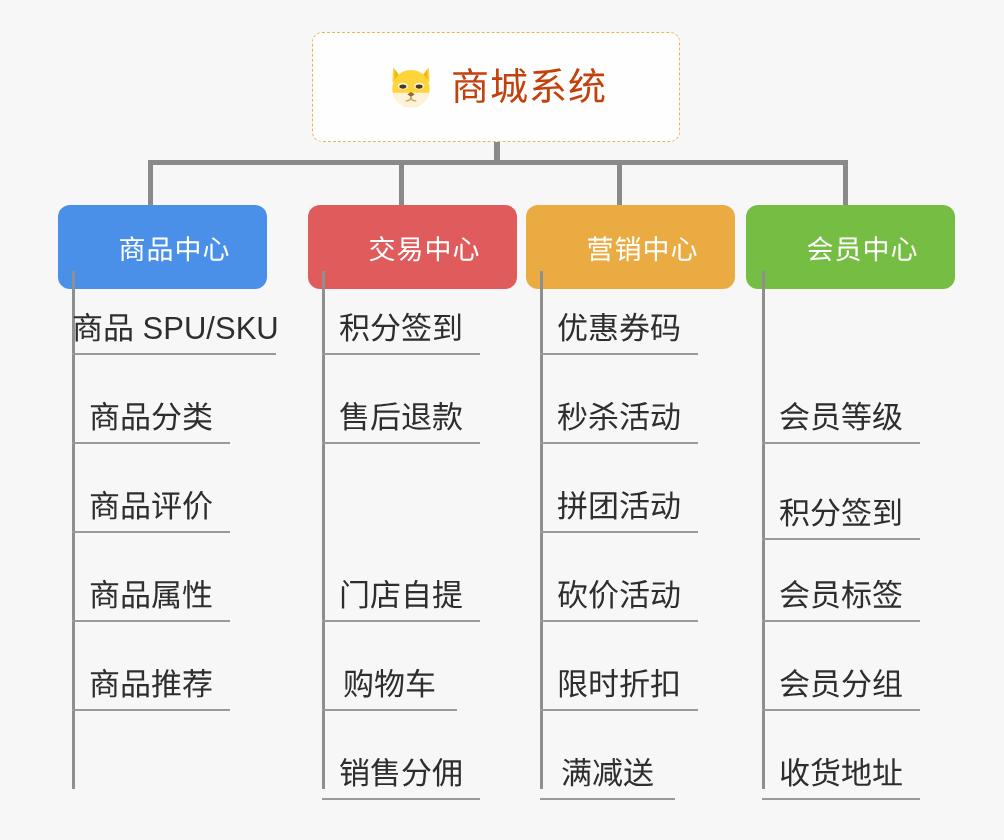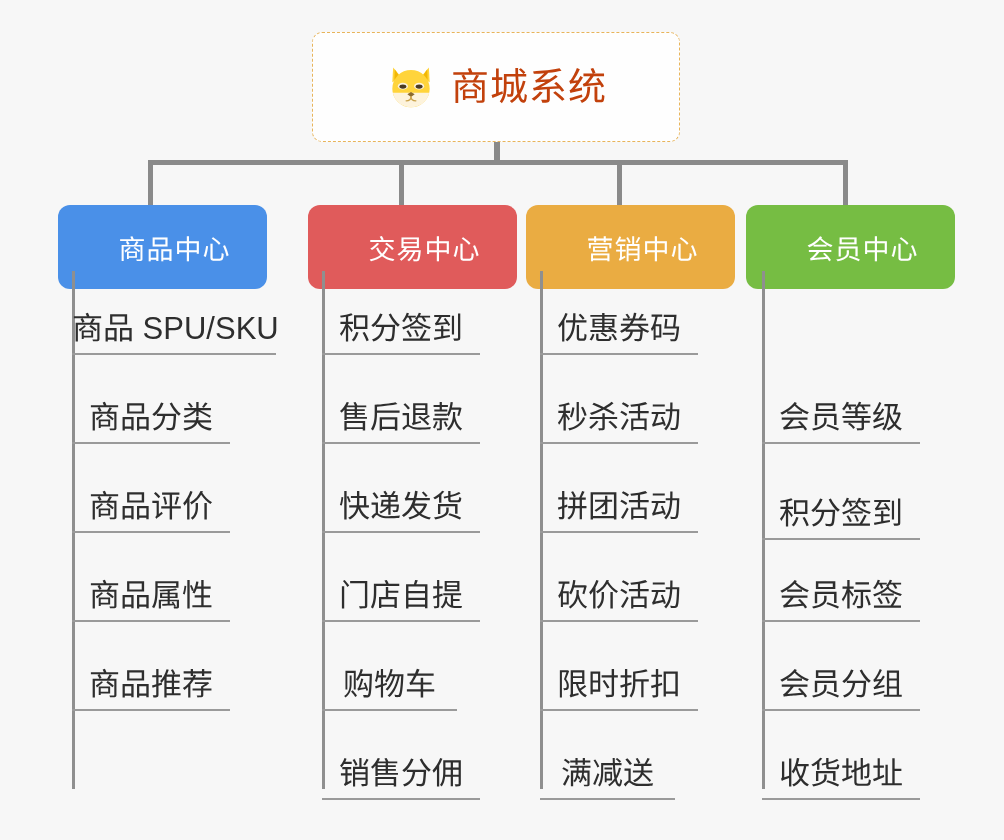--- a/index.html
+++ b/index.html
@@ -136,21 +136,20 @@
   <div class="leaf" style="left:72px; top:491px; width:158px;">商品评价</div>
   <div class="leaf" style="left:72px; top:580px; width:158px;">商品属性</div>
   <div class="leaf" style="left:72px; top:669px; width:158px;">商品推荐</div>
 
   <div class="cat-box" style="left:308px; width:185px; background:#e05b5b;">
     <span>交易中心</span>
   </div>
   <div class="spine" style="left:322px; top:271px; height:518px;"></div>
   <div class="leaf" style="left:322px; top:313px; width:158px;">积分签到</div>
   <div class="leaf" style="left:322px; top:402px; width:158px;">售后退款</div>
-  <div class="leaf" style="left:322px; top:491px; width:158px;">快递发货</div>
   <div class="leaf" style="left:322px; top:580px; width:158px;">门店自提</div>
   <div class="leaf" style="left:322px; top:669px; width:135px;">购物车</div>
   <div class="leaf" style="left:322px; top:758px; width:158px;">销售分佣</div>
 
   <div class="cat-box" style="left:526px; width:185px; background:#eaac42;">
     <span>营销中心</span>
   </div>
   <div class="spine" style="left:540px; top:271px; height:518px;"></div>
   <div class="leaf" style="left:540px; top:313px; width:158px;">优惠券码</div>
   <div class="leaf" style="left:540px; top:402px; width:158px;">秒杀活动</div>

